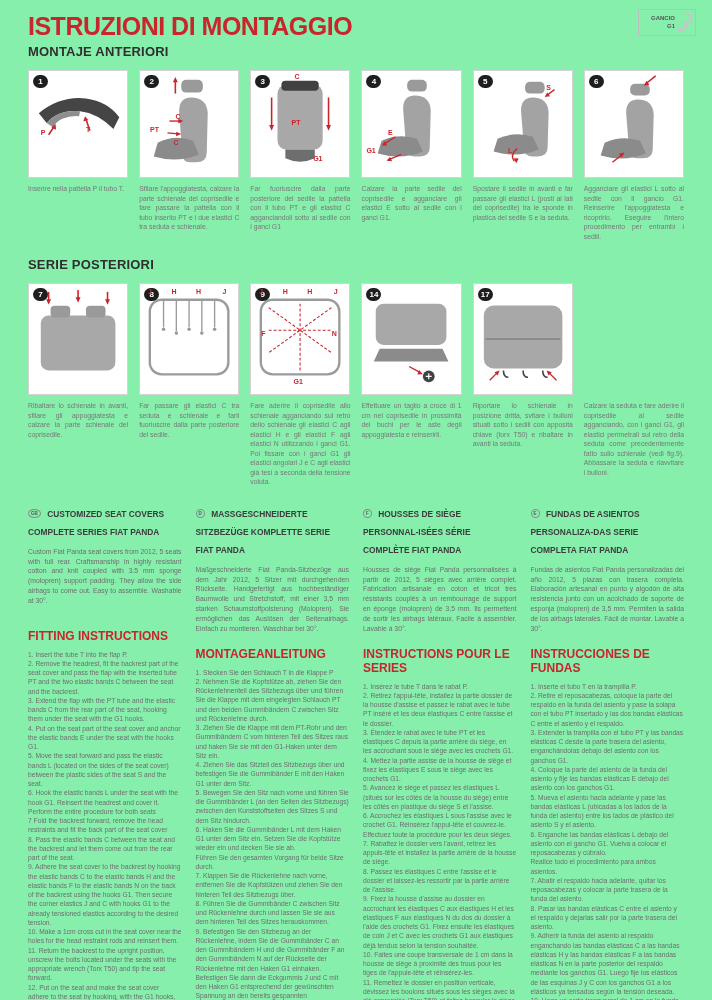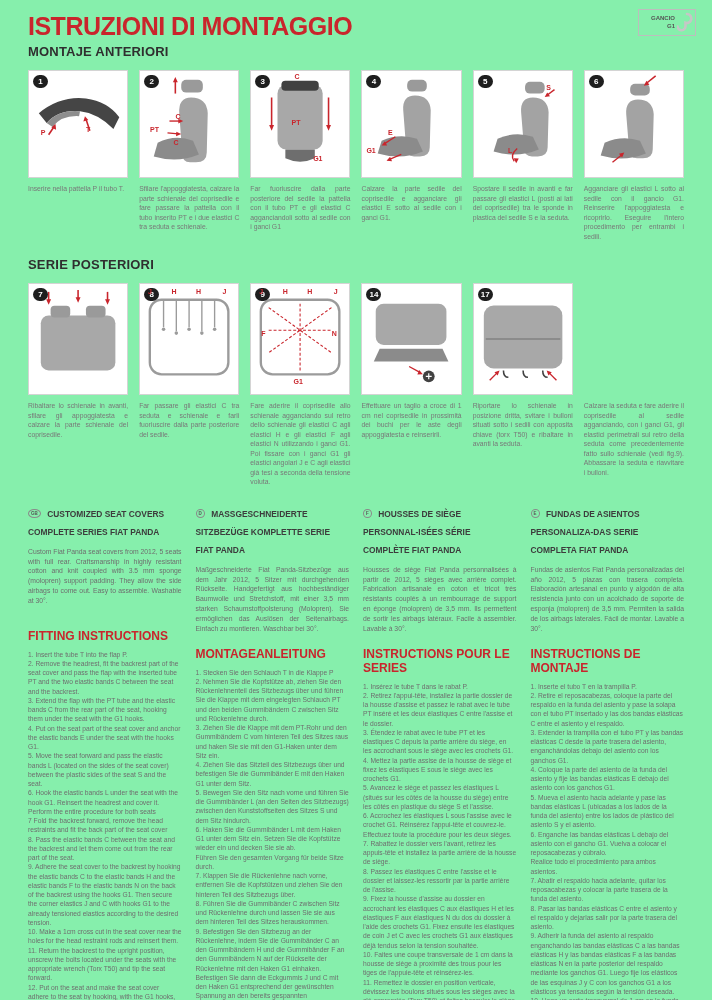--- a/index.html
+++ b/index.html
@@ -294,21 +294,21 @@
 10. Faites une coupe transversale de 1 cm dans la housse de siège à proximité des trous pour les tiges de l'appuie-tête et réinsérez-les.
 11. Remettez le dossier en position verticale, dévissez les boulons situés sous les sièges avec la clé appropriée (Torx T50) et faites basculer le siège vers l'avant.
 12. Mettez le siège et faites adhérer la housse de siège au siège en accrochant, avec les crochets G1, les élastiques périmétriques au dos du siège comme précédemment fait sur le dossier (voir fig 9). Abaisser le siège et serrer les boulons.</div>
       </div>
       <div>
         <div class="lang-headblock">
           <span class="lang-code">E</span>
           <span class="lang-title">FUNDAS DE ASIENTOS PERSONALIZA-DAS SERIE COMPLETA FIAT PANDA</span>
         </div>
         <div class="lang-intro">Fundas de asientos Fiat Panda personalizadas del año 2012, 5 plazas con trasera completa. Elaboración artesanal en punto y algodón de alta resistencia junto con un acolchado de soporte de esponja (molopren) de 3,5 mm. Permiten la salida de los airbags laterales. Fácil de montar. Lavable a 30°.</div>
-        <div class="lang-heading">INSTRUCTIONS DE MONTAJE</div>
+        <div class="lang-heading">INSTRUCCIONES DE FUNDAS</div>
         <div class="lang-steps">1. Inserte el tubo T en la trampilla P.
 2. Retire el reposacabezas, coloque la parte del respaldo en la funda del asiento y pase la solapa con el tubo PT insertado y las dos bandas elásticas C entre el asiento y el respaldo.
 3. Extender la trampilla con el tubo PT y las bandas elásticas C desde la parte trasera del asiento, enganchándolas debajo del asiento con los ganchos G1.
 4. Coloque la parte del asiento de la funda del asiento y fije las bandas elásticas E debajo del asiento con los ganchos G1.
 5. Mueva el asiento hacia adelante y pase las bandas elásticas L (ubicadas a los lados de la funda del asiento) entre los lados de plástico del asiento S y el asiento.
 6. Enganche las bandas elásticas L debajo del asiento con el gancho G1. Vuelva a colocar el reposacabezas y cúbralo.
 Realice todo el procedimiento para ambos asientos.
 7. Abatir el respaldo hacia adelante, quitar los reposacabezas y colocar la parte trasera de la funda del asiento.
 8. Pasar las bandas elásticas C entre el asiento y el respaldo y dejarlas salir por la parte trasera del asiento.
 9. Adherir la funda del asiento al respaldo enganchando las bandas elásticas C a las bandas elásticas H y las bandas elásticas F a las bandas elásticas N en la parte posterior del respaldo mediante los ganchos G1. Luego fije los elásticos de las esquinas J y C con los ganchos G1 a los elásticos ya tensados según la tensión deseada.

